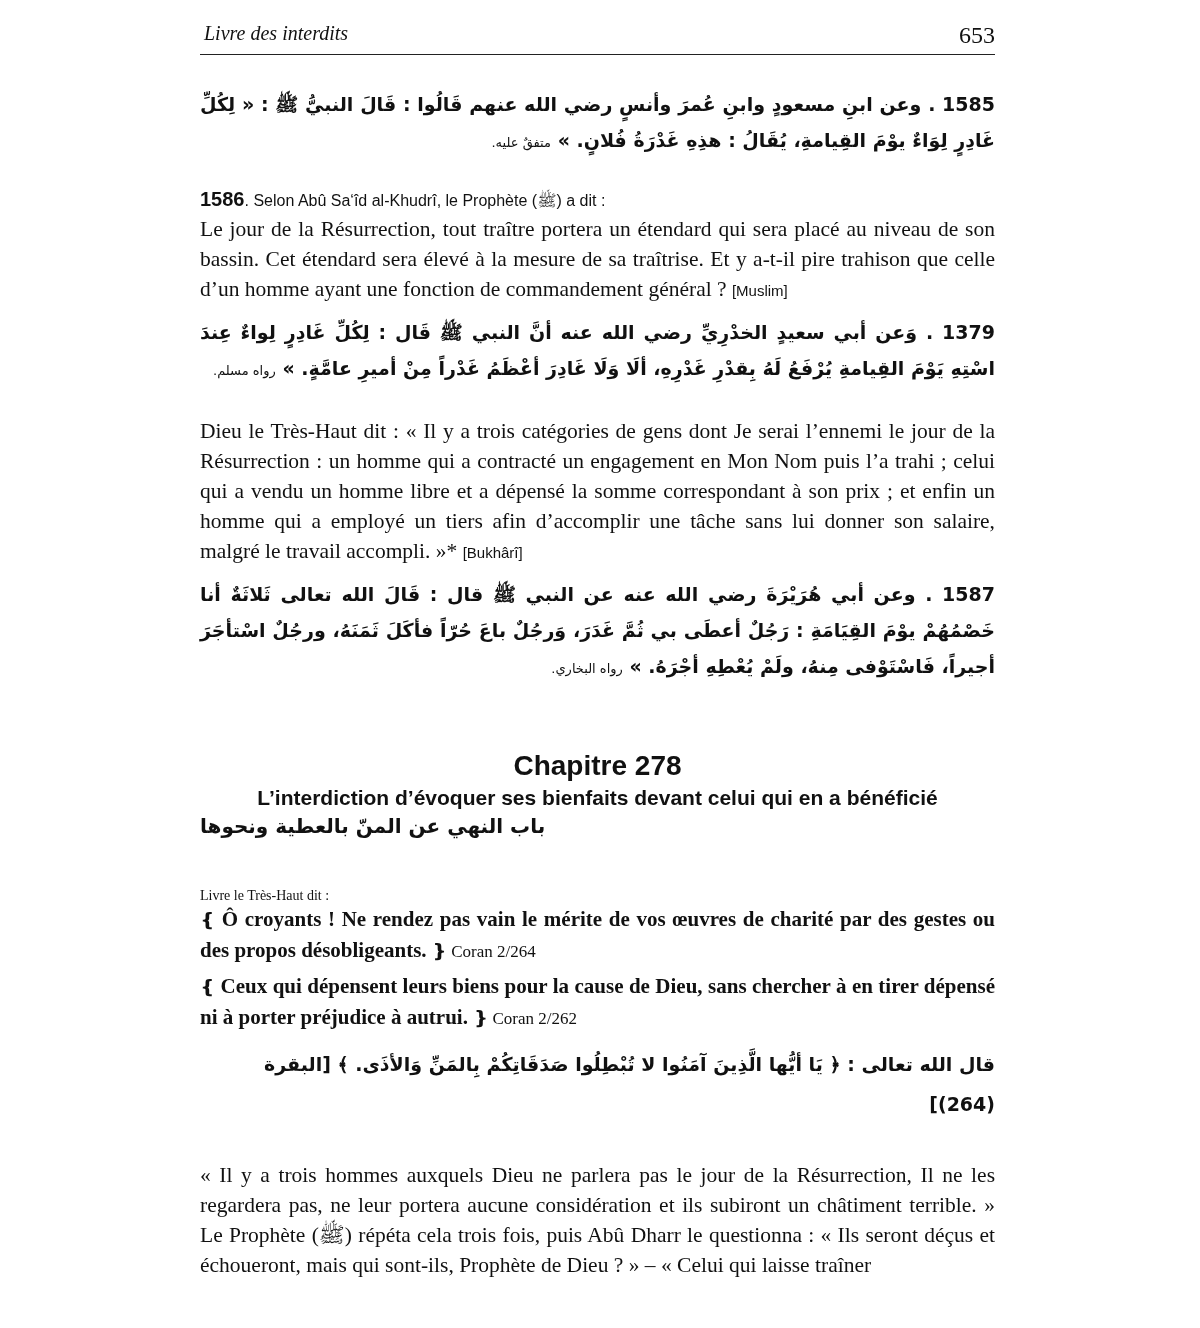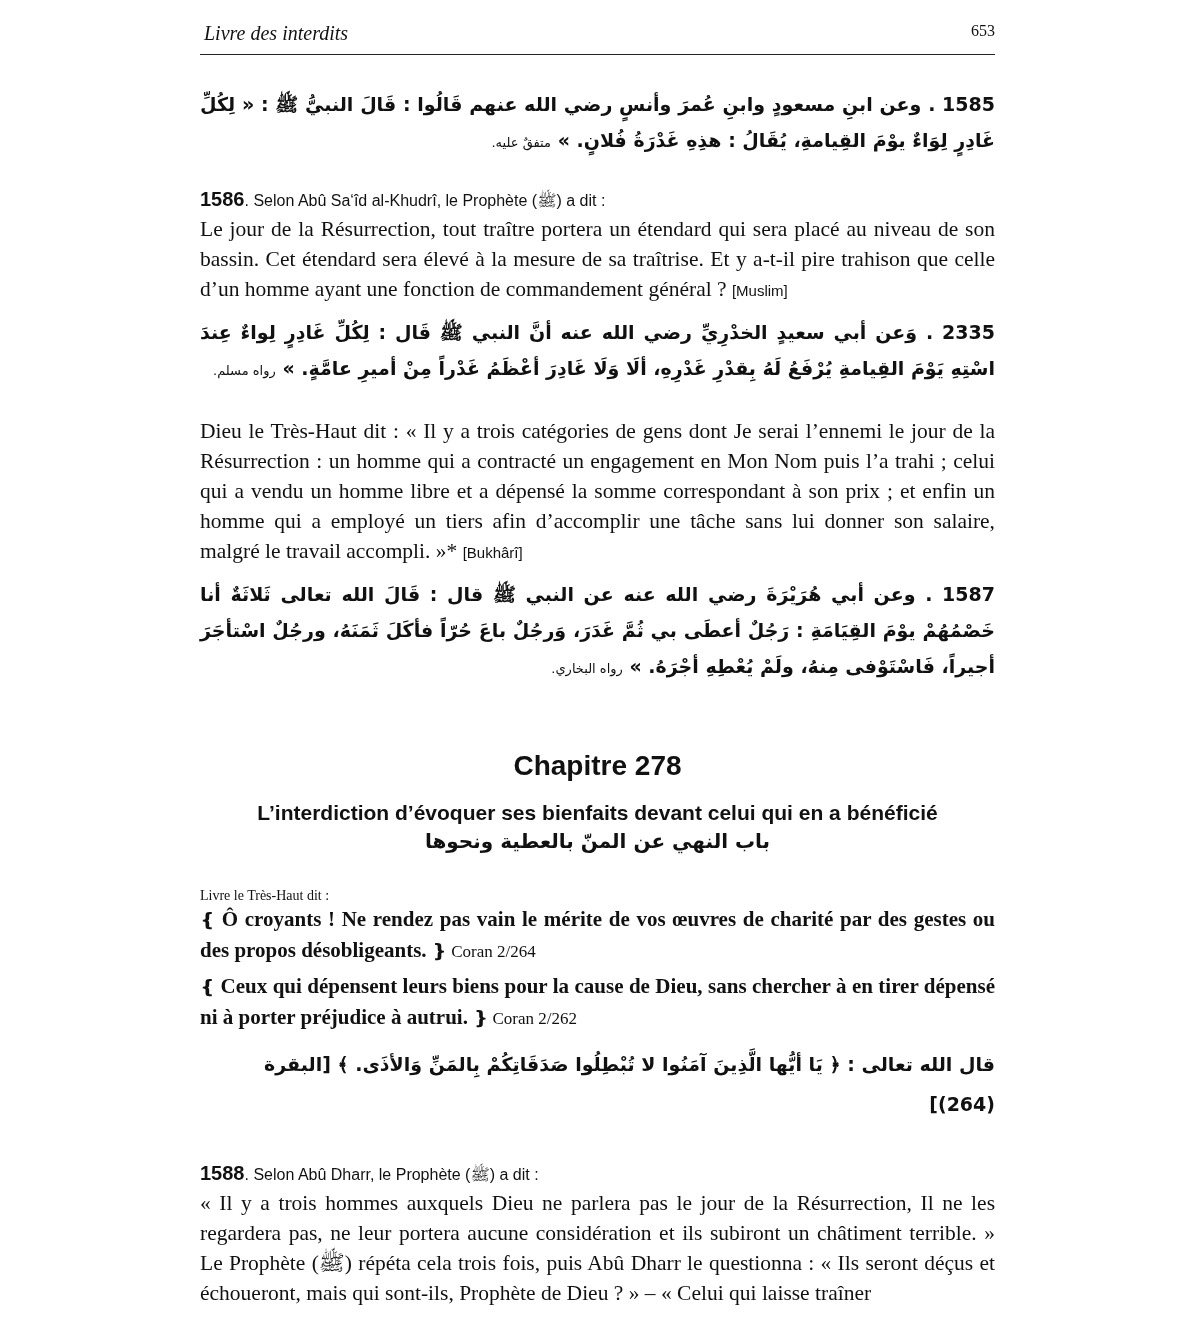--- a/index.html
+++ b/index.html
@@ -1,33 +1,33 @@
 <!DOCTYPE html>
 <html><head>
 <meta charset="utf-8">
 <style>
   html, body { margin: 0; padding: 0; background: #ffffff; }
   body { width: 1200px; height: 1328px; position: relative; overflow: hidden; color: #111; }
   .page { position: absolute; left: 200px; top: 0; width: 795px; }
 
   .running-head { position: absolute; left: 0; top: 20px; width: 795px; height: 34px; border-bottom: 1.5px solid #222; }
   .running-title { position: absolute; left: 4px; top: 2px; font-family: "Liberation Serif", serif; font-style: italic; font-size: 20px; }
-  .page-number { position: absolute; right: 0; top: 2px; font-family: "Liberation Serif", serif; font-size: 16px; }
+  .page-number { position: absolute; right: 0; top: 2px; font-family: "Liberation Serif", serif; font-size: 24px; }
 
   .block { position: absolute; left: 0; width: 795px; }
   .arabic { direction: rtl; text-align: justify; font-family: "DejaVu Sans", sans-serif; font-size: 19px; line-height: 36px; font-weight: bold; text-align-last: right; }
   .arabic .source { font-weight: normal; font-size: 13px; }
   .hadith-head { font-family: "Liberation Sans", sans-serif; font-size: 16px; line-height: 26px; }
   .hadith-head .num { font-weight: bold; font-size: 20px; }
   .fr { font-family: "Liberation Serif", serif; font-size: 21.5px; line-height: 30px; text-align: justify; }
   .ref { font-family: "Liberation Sans", sans-serif; font-size: 15px; }
   .footnote { font-family: "Liberation Serif", serif; font-weight: bold; font-size: 14px; line-height: 20px; }
   .chapter-num { font-family: "Liberation Sans", sans-serif; font-weight: bold; font-size: 28px; text-align: center; }
   .chapter-title { font-family: "Liberation Sans", sans-serif; font-weight: bold; font-size: 21px; text-align: center; }
-  .chapter-ar { font-family: "DejaVu Sans", sans-serif; font-weight: bold; font-size: 20px; text-align: center; direction: rtl; }
+  .chapter-ar { font-family: "DejaVu Sans", sans-serif; font-weight: bold; font-size: 20px; text-align: left; direction: rtl; }
   .intro { font-family: "Liberation Serif", serif; font-size: 14px; }
   .verse { font-family: "Liberation Serif", serif; font-weight: bold; font-size: 21px; line-height: 30px; text-align: justify; }
   .verse .coran { font-weight: normal; font-size: 17px; }
   .orn { font-size: 18px; }
 </style>
 </head>
 <body>
 
 <div class="page">
 
@@ -43,53 +43,50 @@
 
   <div class="block" style="top:186px;">
     <div class="hadith-head">
       <span class="num">1586</span><span>. Selon Abû Sa‘îd al-Khudrî, le Prophète (ﷺ) a dit :</span>
     </div>
     <div class="fr">
       <span>Le jour de la Résurrection, tout traître portera un étendard qui sera placé au niveau de son bassin. Cet étendard sera élevé à la mesure de sa traîtrise. Et y a-t-il pire trahison que celle d’un homme ayant une fonction de commandement général ?</span>
       <span class="ref">[Muslim]</span>
     </div>
     <div class="arabic" style="margin-top:8px;">
-      <span>2335 . وَعن أبي سعيدٍ الخدْرِيِّ رضي الله عنه أنَّ النبي ﷺ قَال : لِكُلِّ غَادِرٍ لِواءٌ عِندَ اسْتِهِ يَوْمَ القِيامةِ يُرْفَعُ لَهُ بِقدْرِ غَدْرِهِ، ألَا وَلَا غَادِرَ أعْظَمُ غَدْراً مِنْ أميرِ عامَّةٍ. »</span>
+      <span>1379 . وَعن أبي سعيدٍ الخدْرِيِّ رضي الله عنه أنَّ النبي ﷺ قَال : لِكُلِّ غَادِرٍ لِواءٌ عِندَ اسْتِهِ يَوْمَ القِيامةِ يُرْفَعُ لَهُ بِقدْرِ غَدْرِهِ، ألَا وَلَا غَادِرَ أعْظَمُ غَدْراً مِنْ أميرِ عامَّةٍ. »</span>
       <span class="source">رواه مسلم.</span>
     </div>
   </div>
 
   <div class="block" style="top:416px;">
     <div class="fr">
       <span>Dieu le Très-Haut dit : « Il y a trois catégories de gens dont Je serai l’ennemi le jour de la Résurrection : un homme qui a contracté un engagement en Mon Nom puis l’a trahi ; celui qui a vendu un homme libre et a dépensé la somme correspondant à son prix ; et enfin un homme qui a employé un tiers afin d’accomplir une tâche sans lui donner son salaire, malgré le travail accompli. »*</span>
       <span class="ref">[Bukhârî]</span>
     </div>
     <div class="arabic" style="margin-top:8px;">
       <span>1587 . وعن أبي هُرَيْرَةَ رضي الله عنه عن النبي ﷺ قال : قَالَ الله تعالى ثَلاثَةٌ أنا خَصْمُهُمْ يوْمَ القِيَامَةِ : رَجُلٌ أعطَى بي ثُمَّ غَدَرَ، وَرجُلٌ باعَ حُرّاً فأكَلَ ثَمَنَهُ، ورجُلٌ اسْتأجَرَ أجيراً، فَاسْتَوْفى مِنهُ، ولَمْ يُعْطِهِ أجْرَهُ. »</span>
       <span class="source">رواه البخاري.</span>
     </div>
   </div>
 
   <div class="block" style="top:750px;">
     <div class="chapter-num">Chapitre 278</div>
-    <div class="chapter-title" style="margin-top:19px;">L’interdiction d’évoquer ses bienfaits devant celui qui en a bénéficié</div>
+    <div class="chapter-title" style="margin-top:4px;">L’interdiction d’évoquer ses bienfaits devant celui qui en a bénéficié</div>
     <div class="chapter-ar" style="margin-top:4px;">باب النهي عن المنّ بالعطية ونحوها</div>
   </div>
 
   <div class="block" style="top:888px;">
     <div class="intro">Livre le Très-Haut dit :</div>
     <div class="verse">
       <span class="orn">❴</span><span> Ô croyants ! Ne rendez pas vain le mérite de vos œuvres de charité par des gestes ou des propos désobligeants. </span><span class="orn">❵</span><span class="coran"> Coran 2/264</span>
     </div>
     <div class="verse" style="margin-top:4px;">
       <span class="orn">❴</span><span> Ceux qui dépensent leurs biens pour la cause de Dieu, sans chercher à en tirer dépensé ni à porter préjudice à autrui. </span><span class="orn">❵</span><span class="coran"> Coran 2/262</span>
     </div>
     <div class="arabic" style="margin-top:10px; text-align:right; line-height:40px;">قال الله تعالى : ﴿ يَا أيُّها الَّذِينَ آمَنُوا لا تُبْطِلُوا صَدَقَاتِكُمْ بِالمَنِّ وَالأذَى. ﴾ [البقرة (264)]</div>
   </div>
 
   <div class="block" style="top:1160px;">
-    <div class="hadith-head">
-      <span class="num">1588</span><span>. Selon Abû Dharr, le Prophète (ﷺ) a dit :</span>
-    </div>
     <div class="fr">« Il y a trois hommes auxquels Dieu ne parlera pas le jour de la Résurrection, Il ne les regardera pas, ne leur portera aucune considération et ils subiront un châtiment terrible. » Le Prophète (ﷺ) répéta cela trois fois, puis Abû Dharr le questionna : « Ils seront déçus et échoueront, mais qui sont-ils, Prophète de Dieu ? » – « Celui qui laisse traîner</div>
   </div>
 
 </div>
 
 </body></html>

